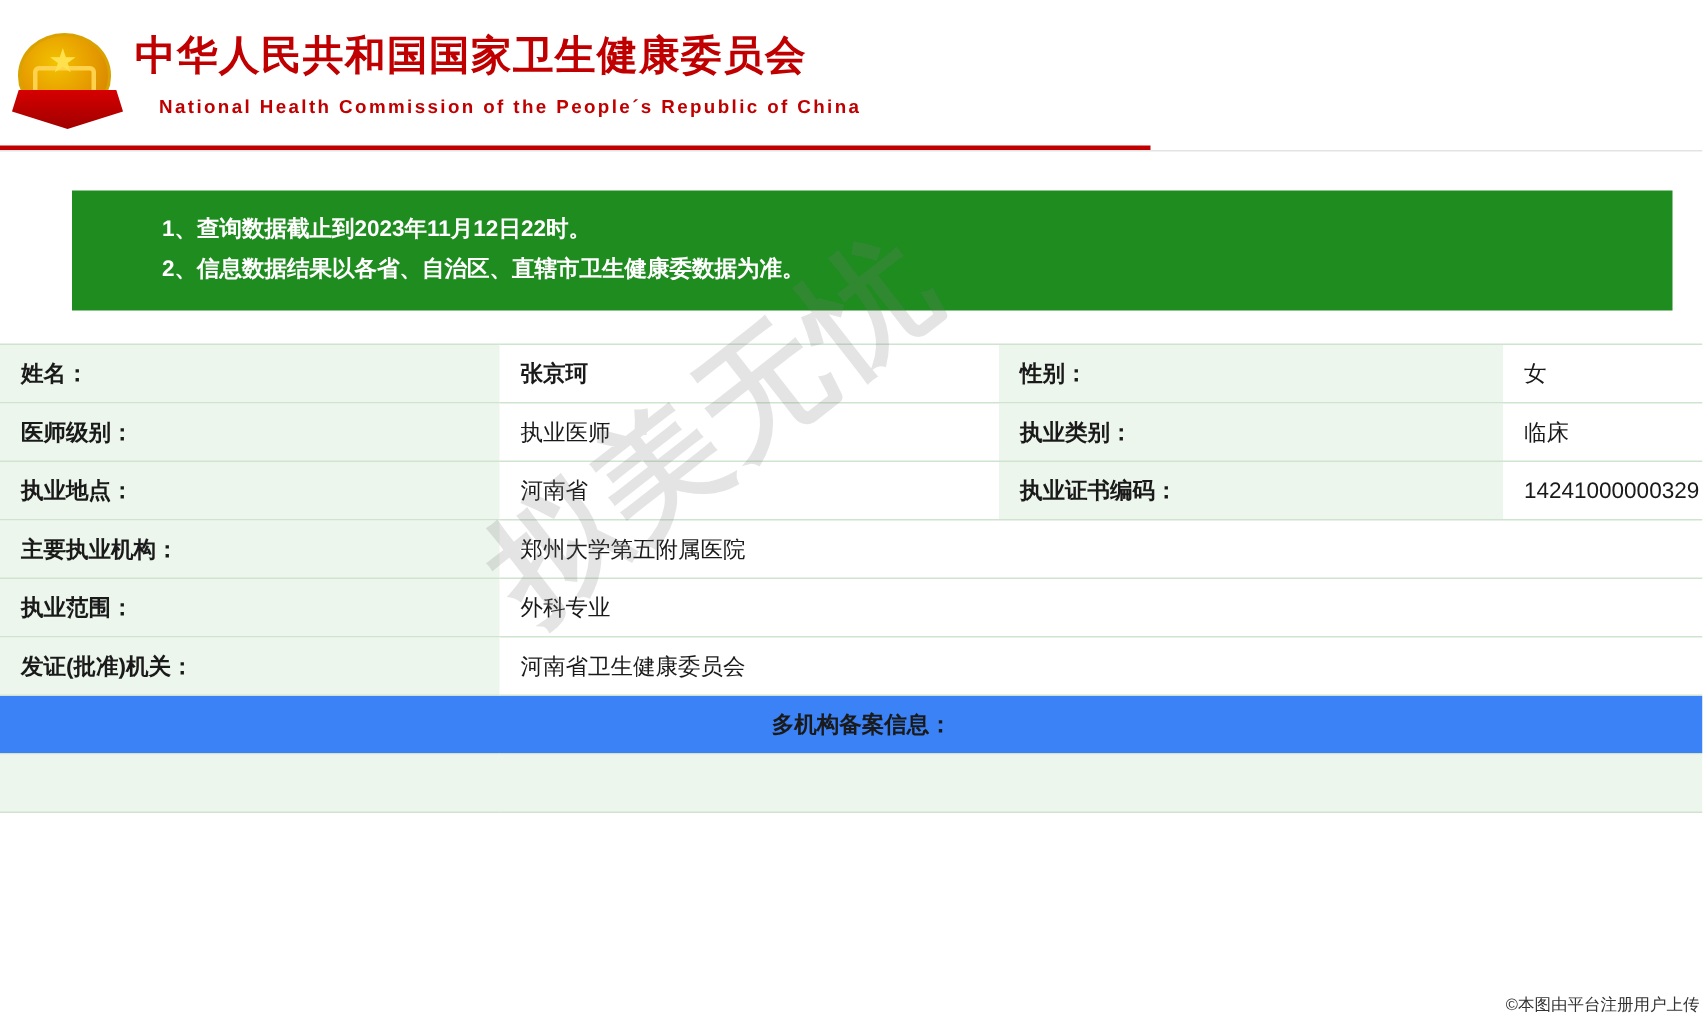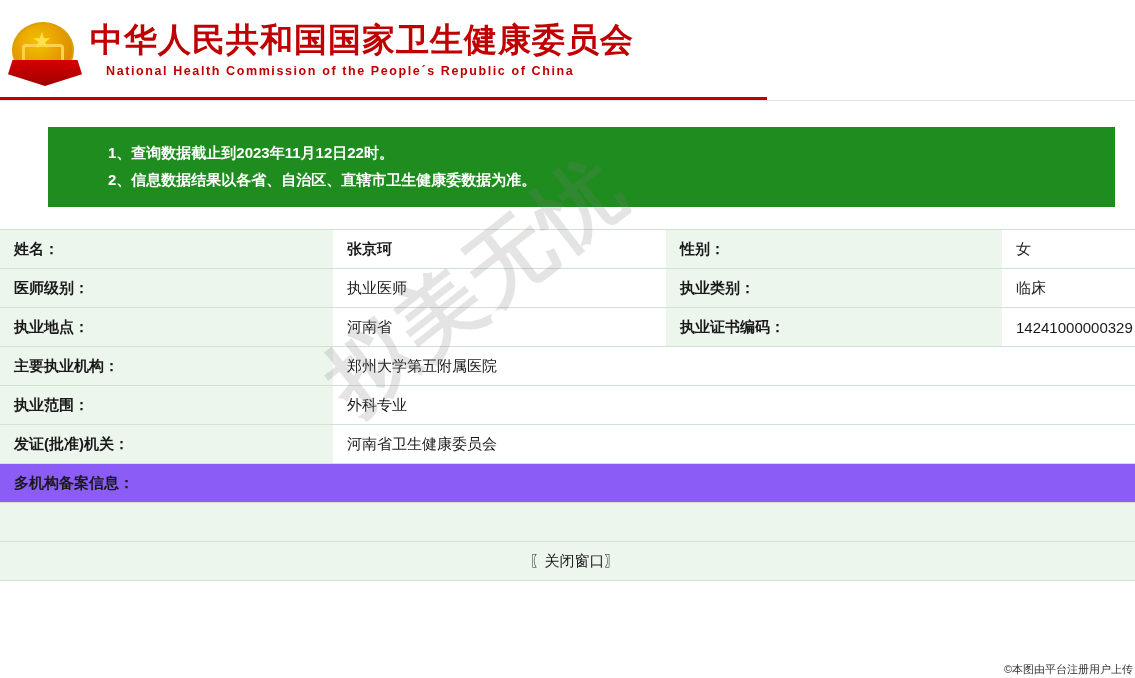--- a/index.html
+++ b/index.html
@@ -63,25 +63,26 @@
     border: 3px solid #ffd24d;
     border-radius: 4px;
   }
   .header-text {
     display: flex;
     flex-direction: column;
     justify-content: center;
   }
   .header-cn {
     color: #c00000;
-    font-size: 33px;
+    font-size: 27px;
     font-weight: bold;
     letter-spacing: 1px;
     line-height: 40px;
     white-space: nowrap;
+    font-family: Liberation Mono, monospace;
   }
   .header-en {
     color: #c00000;
     font-size: 12.5px;
     font-weight: bold;
     letter-spacing: 1.6px;
     line-height: 18px;
     white-space: nowrap;
     margin-top: 2px;
     padding-left: 16px;
@@ -147,21 +148,22 @@
   }
   td.value.name {
     font-weight: bold;
   }
   .col-l1 { width: 333px; }
   .col-v1 { width: 333px; }
   .col-l2 { width: 336px; }
   .col-v2 { width: 133px; }
 
   .multi-row td {
-    background: #8b5cf6;
+    background: #3b82f6;
+    text-align: center;
     font-weight: bold;
     height: 58px;
     padding: 0;
   }
   .spacer-row td {
     background: #edf6ed;
     height: 34px;
     border-top: none;
     border-bottom: none;
     padding: 0;
@@ -272,25 +274,20 @@
         <tr>
           <td class="label">发证(批准)机关：</td>
           <td class="value" colspan="3">河南省卫生健康委员会</td>
         </tr>
         <tr class="multi-row">
           <td colspan="4">多机构备案信息：</td>
         </tr>
         <tr class="spacer-row">
           <td colspan="4"></td>
         </tr>
-        <tr class="close-row">
-          <td colspan="4">
-            <a class="close-link" href="#">〖关闭窗口〗</a>
-          </td>
-        </tr>
       </tbody>
     </table>
 
   </div>
 
   <div class="watermark">拟美无忧</div>
   <div class="corner-credit">©本图由平台注册用户上传</div>
 
 </div>
 

